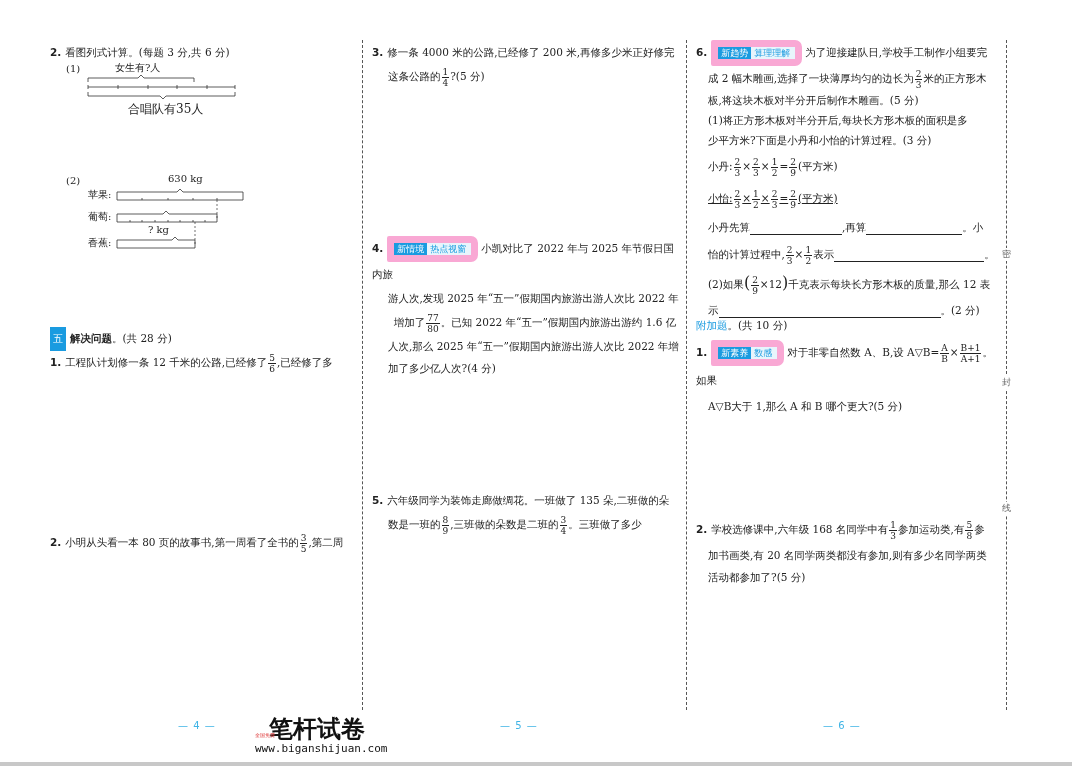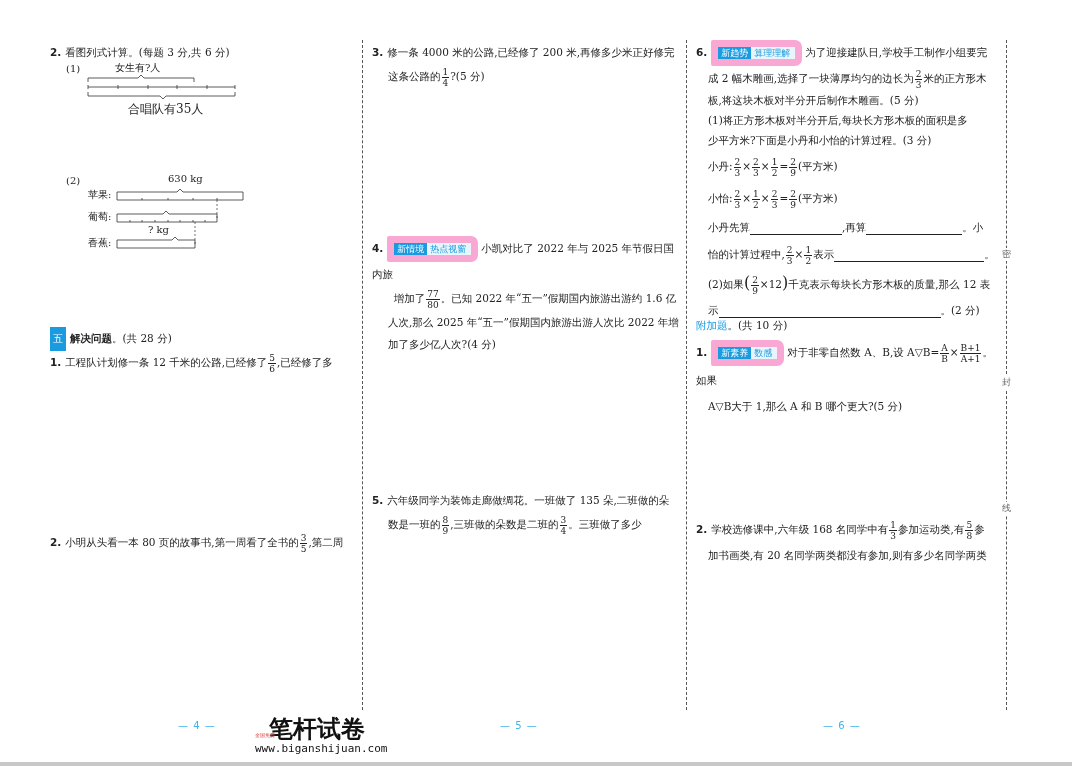--- a/index.html
+++ b/index.html
@@ -115,20 +115,21 @@
         <span class="n">1</span>
         <span>4</span>
       </span><span>?(5 分)</span></div>
 </div>
 
 <div class="q" style="left:372px;top:236px;width:310px;">
   <div><span class="num">4.</span><span class="badge">
         <span class="b1">新情境</span>
         <span class="b2">热点视窗</span>
       </span><span>小凯对比了 2022 年与 2025 年节假日国内旅</span></div>
+  <div style="padding-left:16px;">游人次,发现 2025 年“五一”假期国内旅游出游人次比 2022 年</div>
   <div style="padding-left:16px;text-align:center;"><span>增加了</span><span class="frac">
         <span class="n">77</span>
         <span>80</span>
       </span><span>。已知 2022 年“五一”假期国内旅游出游约 1.6 亿</span></div>
   <div style="padding-left:16px;">人次,那么 2025 年“五一”假期国内旅游出游人次比 2022 年增</div>
   <div style="padding-left:16px;line-height:20px;">加了多少亿人次?(4 分)</div>
 </div>
 
 <div class="q" style="left:372px;top:488px;width:310px;">
   <div><span class="num">5.</span><span>六年级同学为装饰走廊做绸花。一班做了 135 朵,二班做的朵</span></div>
@@ -162,21 +163,21 @@
         <span class="n">2</span>
         <span>3</span>
       </span>×<span class="frac">
         <span class="n">1</span>
         <span>2</span>
       </span>=<span class="frac">
         <span class="n">2</span>
         <span>9</span>
       </span><span>(平方米)</span>
   </div>
-  <div style="padding-left:12px;line-height:32px;">
+  <div style="padding-left:12px;line-height:32px;text-decoration:underline;">
     <span>小怡:</span><span class="frac">
         <span class="n">2</span>
         <span>3</span>
       </span>×<span class="frac">
         <span class="n">1</span>
         <span>2</span>
       </span>×<span class="frac">
         <span class="n">2</span>
         <span>3</span>
       </span>=<span class="frac">
@@ -227,20 +228,21 @@
 
 <div class="q" style="left:696px;top:514px;width:305px;">
   <div style="line-height:30px;"><span class="num">2.</span><span>学校选修课中,六年级 168 名同学中有</span><span class="frac">
         <span class="n">1</span>
         <span>3</span>
       </span><span>参加运动类,有</span><span class="frac">
         <span class="n">5</span>
         <span>8</span>
       </span><span>参</span></div>
   <div style="padding-left:12px;line-height:22px;">加书画类,有 20 名同学两类都没有参加,则有多少名同学两类</div>
+  <div style="padding-left:12px;line-height:22px;">活动都参加了?(5 分)</div>
 </div>
 
 <span class="side" style="top:248px;">密</span>
 <span class="side" style="top:376px;">封</span>
 <span class="side" style="top:502px;">线</span>
 
 <span class="pagenum" style="left:178px;">— 4 —</span>
 <span class="pagenum" style="left:500px;">— 5 —</span>
 <span class="pagenum" style="left:823px;">— 6 —</span>
 

